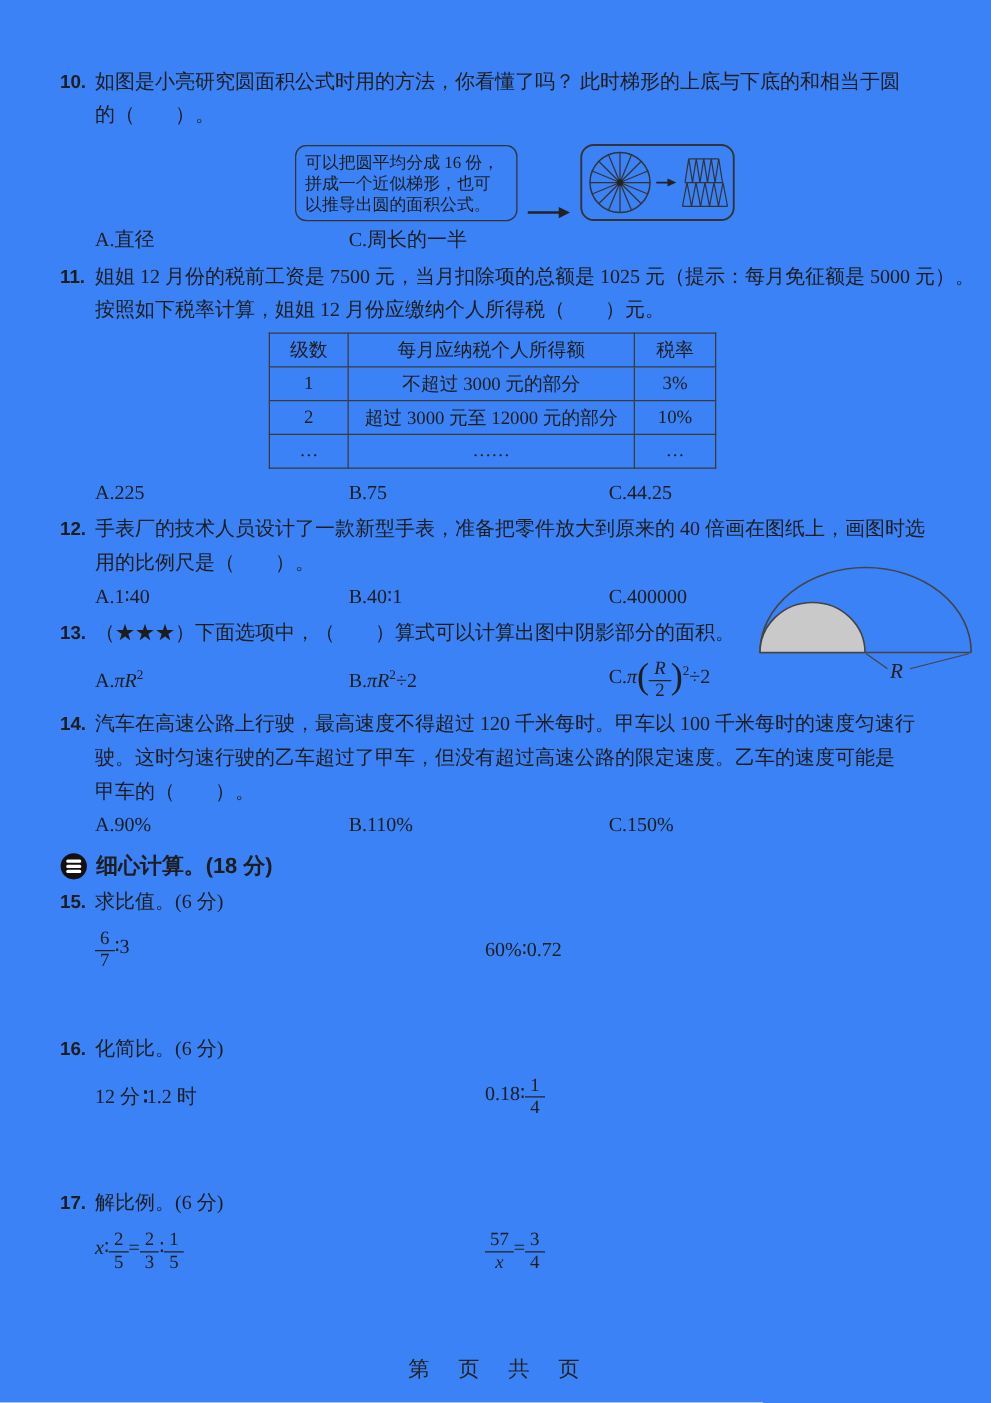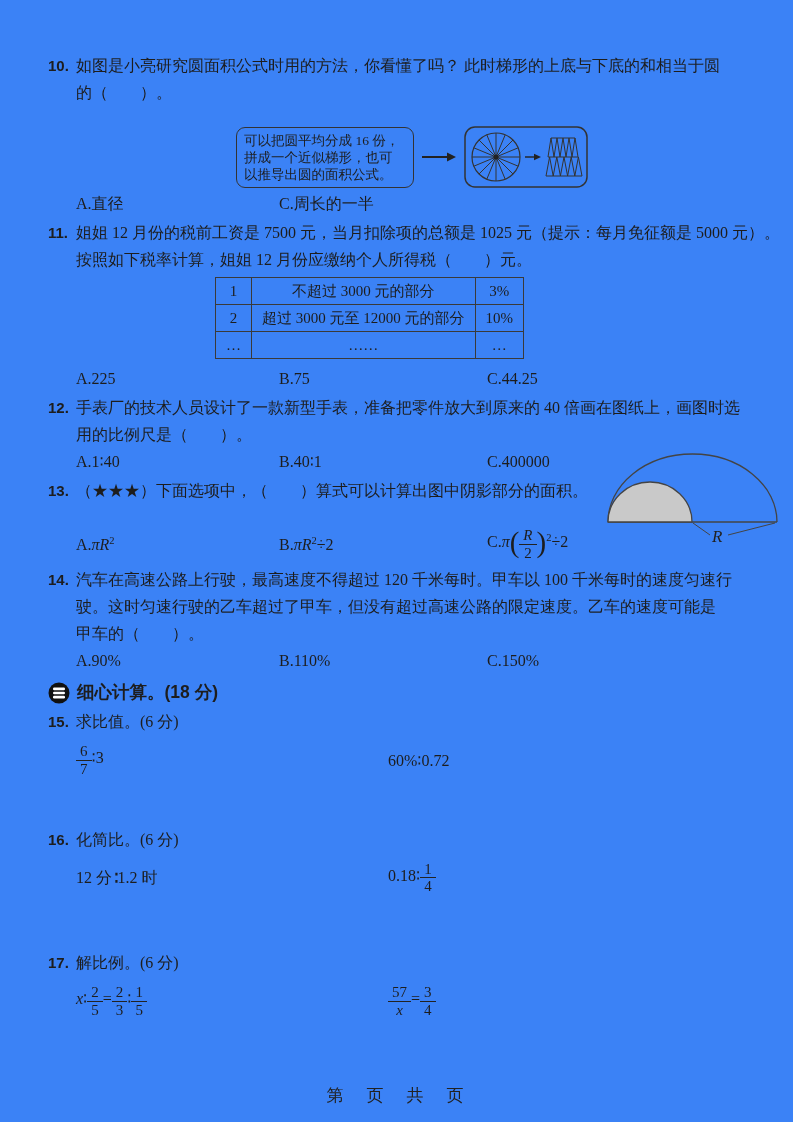--- a/index.html
+++ b/index.html
@@ -18,24 +18,24 @@
   .qnum{
     position:absolute;left:0;top:0;
     font-family:"Liberation Sans","DejaVu Sans",sans-serif;
     font-weight:bold;font-size:15px;line-height:27px;
   }
   .qline{line-height:27px;white-space:nowrap;}
   .opts{display:flex;line-height:27px;}
   .opts .o1{width:203px;}
   .opts .o2{width:208px;}
   .opts .o3{flex:1;}
-  .opts.math{height:42px;align-items:center;margin-top:18px;}
-
-  
-  .fig10{display:flex;align-items:center;gap:8px;margin:20px 0 2px 160px;}
+  .opts.math{height:42px;align-items:center;margin-top:2px;}
+
+  
+  .fig10{display:flex;align-items:flex-end;gap:8px;margin:9px 0 2px 160px;}
   .callout{
     width:162px;border:1.5px solid #333;border-radius:9px;
     padding:4px 7px;font-size:13.5px;line-height:17px;white-space:nowrap;
     font-family:"Liberation Serif","DejaVu Serif",serif;
   }
   .figbox svg{display:block;}
 
   
   table.tax{border-collapse:collapse;margin:4px 0 6px 139px;text-align:center;font-size:15px;}
   table.tax th,table.tax td{
@@ -124,20 +124,25 @@
     </div>
   </section>
 
   <section class="q">
     <span class="qnum">11.</span>
     <div class="qline">姐姐 12 月份的税前工资是 7500 元，当月扣除项的总额是 1025 元（提示：每月免征额是 5000 元）。</div>
     <div class="qline">按照如下税率计算，姐姐 12 月份应缴纳个人所得税（　　）元。</div>
 
     <table class="tax">
       <tbody>
+          <tr>
+        <th class="c1">级数</th>
+        <th class="c2">每月应纳税个人所得额</th>
+        <th class="c3">税率</th>
+      </tr>
       <tr>
         <td>1</td>
         <td>不超过 3000 元的部分</td>
         <td>3%</td>
       </tr>
       <tr>
         <td>2</td>
         <td>超过 3000 元至 12000 元的部分</td>
         <td>10%</td>
       </tr>

